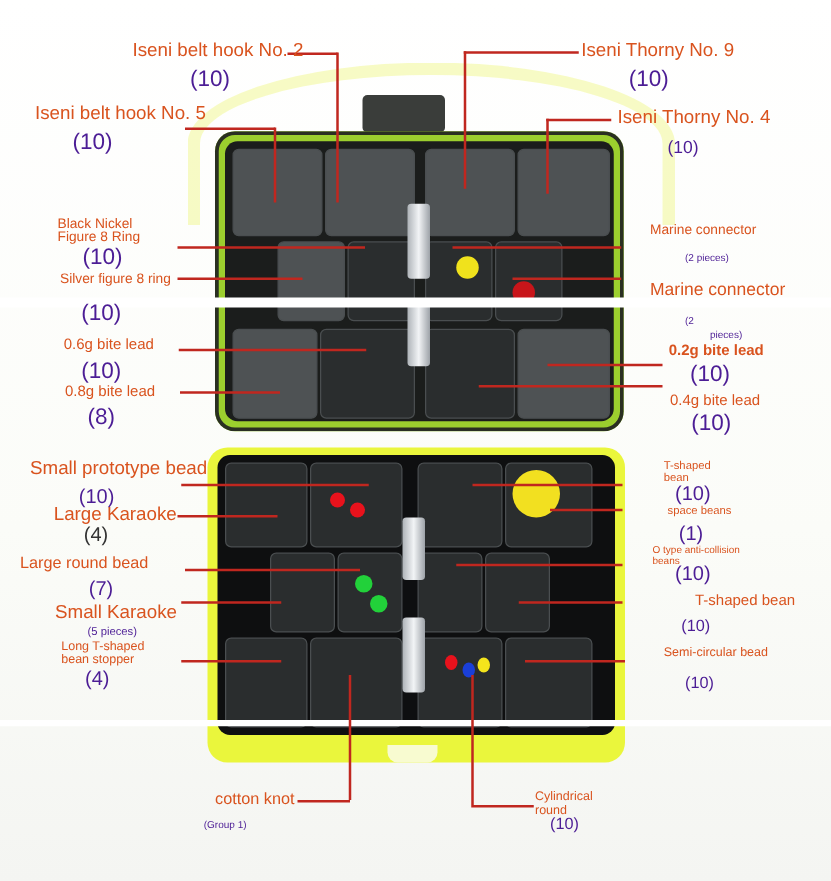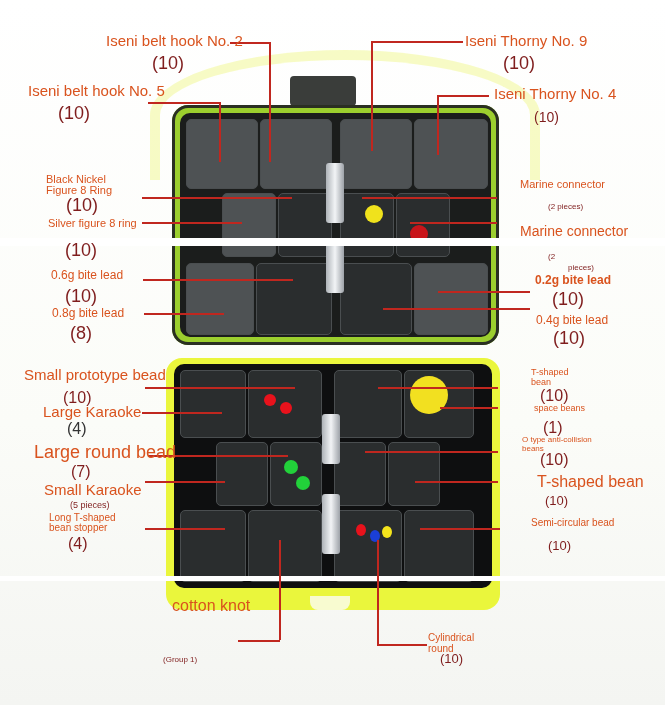--- a/index.html
+++ b/index.html
@@ -1,18 +1,18 @@
 <!DOCTYPE html>
 <html><head>
 <meta charset="utf-8">
 <style>
   html,body{margin:0;padding:0;}
   body{width:665px;height:705px;position:relative;overflow:hidden;background:linear-gradient(180deg,#ffffff 0%,#fbfcf8 60%,#f4f5f2 100%);font-family:"Liberation Sans",sans-serif;}
   .lbl{position:absolute;color:#d9531e;white-space:nowrap;line-height:1.05;}
-  .cnt{position:absolute;color:#7f1d1d;white-space:nowrap;}
+  .cnt{position:absolute;color:#4c1d95;white-space:nowrap;}
   .line{position:absolute;background:#c0271f;}
   
   .lid{position:absolute;left:172px;top:105px;width:327px;height:240px;background:#9ccf2e;border-radius:16px;box-shadow:0 0 0 3px #2a2f22 inset;}
   .lid-inner{position:absolute;left:8px;top:8px;right:8px;bottom:8px;background:#1b1d1c;border-radius:10px;}
   .base{position:absolute;left:166px;top:358px;width:334px;height:252px;background:#eaf63c;border-radius:16px;}
   .base-inner{position:absolute;left:8px;top:6px;right:8px;bottom:22px;background:#0e0f10;border-radius:10px;}
   .handle{position:absolute;left:290px;top:76px;width:66px;height:30px;background:#3a3d3a;border-radius:4px;}
   .arc{position:absolute;left:150px;top:50px;width:370px;height:120px;border-radius:50% 50% 0 0;border:10px solid #f3f9a0;border-bottom:none;opacity:.6;}
   .cell{position:absolute;background:#2a2d2e;border-radius:5px;border:1px solid #4a4e50;}
   .cell.light{background:#4e5254;}
@@ -135,38 +135,38 @@
 <div class="cnt" style="left:568px;top:263px;font-size:8px">pieces)</div>
 <div class="lbl" style="left:535px;top:274px;font-size:12px;font-weight:bold">0.2g bite lead</div>
 <div class="cnt" style="left:552px;top:289px;font-size:18px">(10)</div>
 <div class="lbl" style="left:536px;top:314px;font-size:12px">0.4g bite lead</div>
 <div class="cnt" style="left:553px;top:328px;font-size:18px">(10)</div>
 
 <div class="lbl" style="left:24px;top:367px;font-size:15px">Small prototype bead</div>
 <div class="cnt" style="left:63px;top:389px;font-size:16px">(10)</div>
 <div class="lbl" style="left:43px;top:404px;font-size:15px">Large Karaoke</div>
 <div class="cnt" style="left:67px;top:420px;font-size:16px;color:#333">(4)</div>
-<div class="lbl" style="left:34px;top:443px;font-size:18px">Large round bead</div>
+<div class="lbl" style="left:16px;top:443px;font-size:13px">Large round bead</div>
 <div class="cnt" style="left:71px;top:463px;font-size:16px">(7)</div>
 <div class="lbl" style="left:44px;top:482px;font-size:15px">Small Karaoke</div>
 <div class="cnt" style="left:70px;top:500px;font-size:9px">(5 pieces)</div>
 <div class="lbl" style="left:49px;top:513px;font-size:10px">Long T-shaped</div>
 <div class="lbl" style="left:49px;top:523px;font-size:10px">bean stopper</div>
 <div class="cnt" style="left:68px;top:535px;font-size:16px">(4)</div>
 
 <div class="lbl" style="left:531px;top:368px;font-size:9px">T-shaped</div>
 <div class="lbl" style="left:531px;top:378px;font-size:9px">bean</div>
 <div class="cnt" style="left:540px;top:387px;font-size:16px">(10)</div>
 <div class="lbl" style="left:534px;top:404px;font-size:9px">space beans</div>
 <div class="cnt" style="left:543px;top:419px;font-size:16px">(1)</div>
 <div class="lbl" style="left:522px;top:436px;font-size:8px">O type anti-collision</div>
 <div class="lbl" style="left:522px;top:445px;font-size:8px">beans</div>
 <div class="cnt" style="left:540px;top:451px;font-size:16px">(10)</div>
-<div class="lbl" style="left:537px;top:474px;font-size:16px">T-shaped bean</div>
+<div class="lbl" style="left:556px;top:474px;font-size:12px">T-shaped bean</div>
 <div class="cnt" style="left:545px;top:493px;font-size:13px">(10)</div>
 <div class="lbl" style="left:531px;top:518px;font-size:10px">Semi-circular bead</div>
 <div class="cnt" style="left:548px;top:538px;font-size:13px">(10)</div>
 
-<div class="lbl" style="left:172px;top:598px;font-size:16px">cotton knot</div>
+<div class="lbl" style="left:172px;top:632px;font-size:13px">cotton knot</div>
 <div class="cnt" style="left:163px;top:655px;font-size:8px">(Group 1)</div>
 <div class="lbl" style="left:428px;top:633px;font-size:10px">Cylindrical</div>
 <div class="lbl" style="left:428px;top:644px;font-size:10px">round</div>
 <div class="cnt" style="left:440px;top:651px;font-size:13px">(10)</div>
 
 </body></html>

